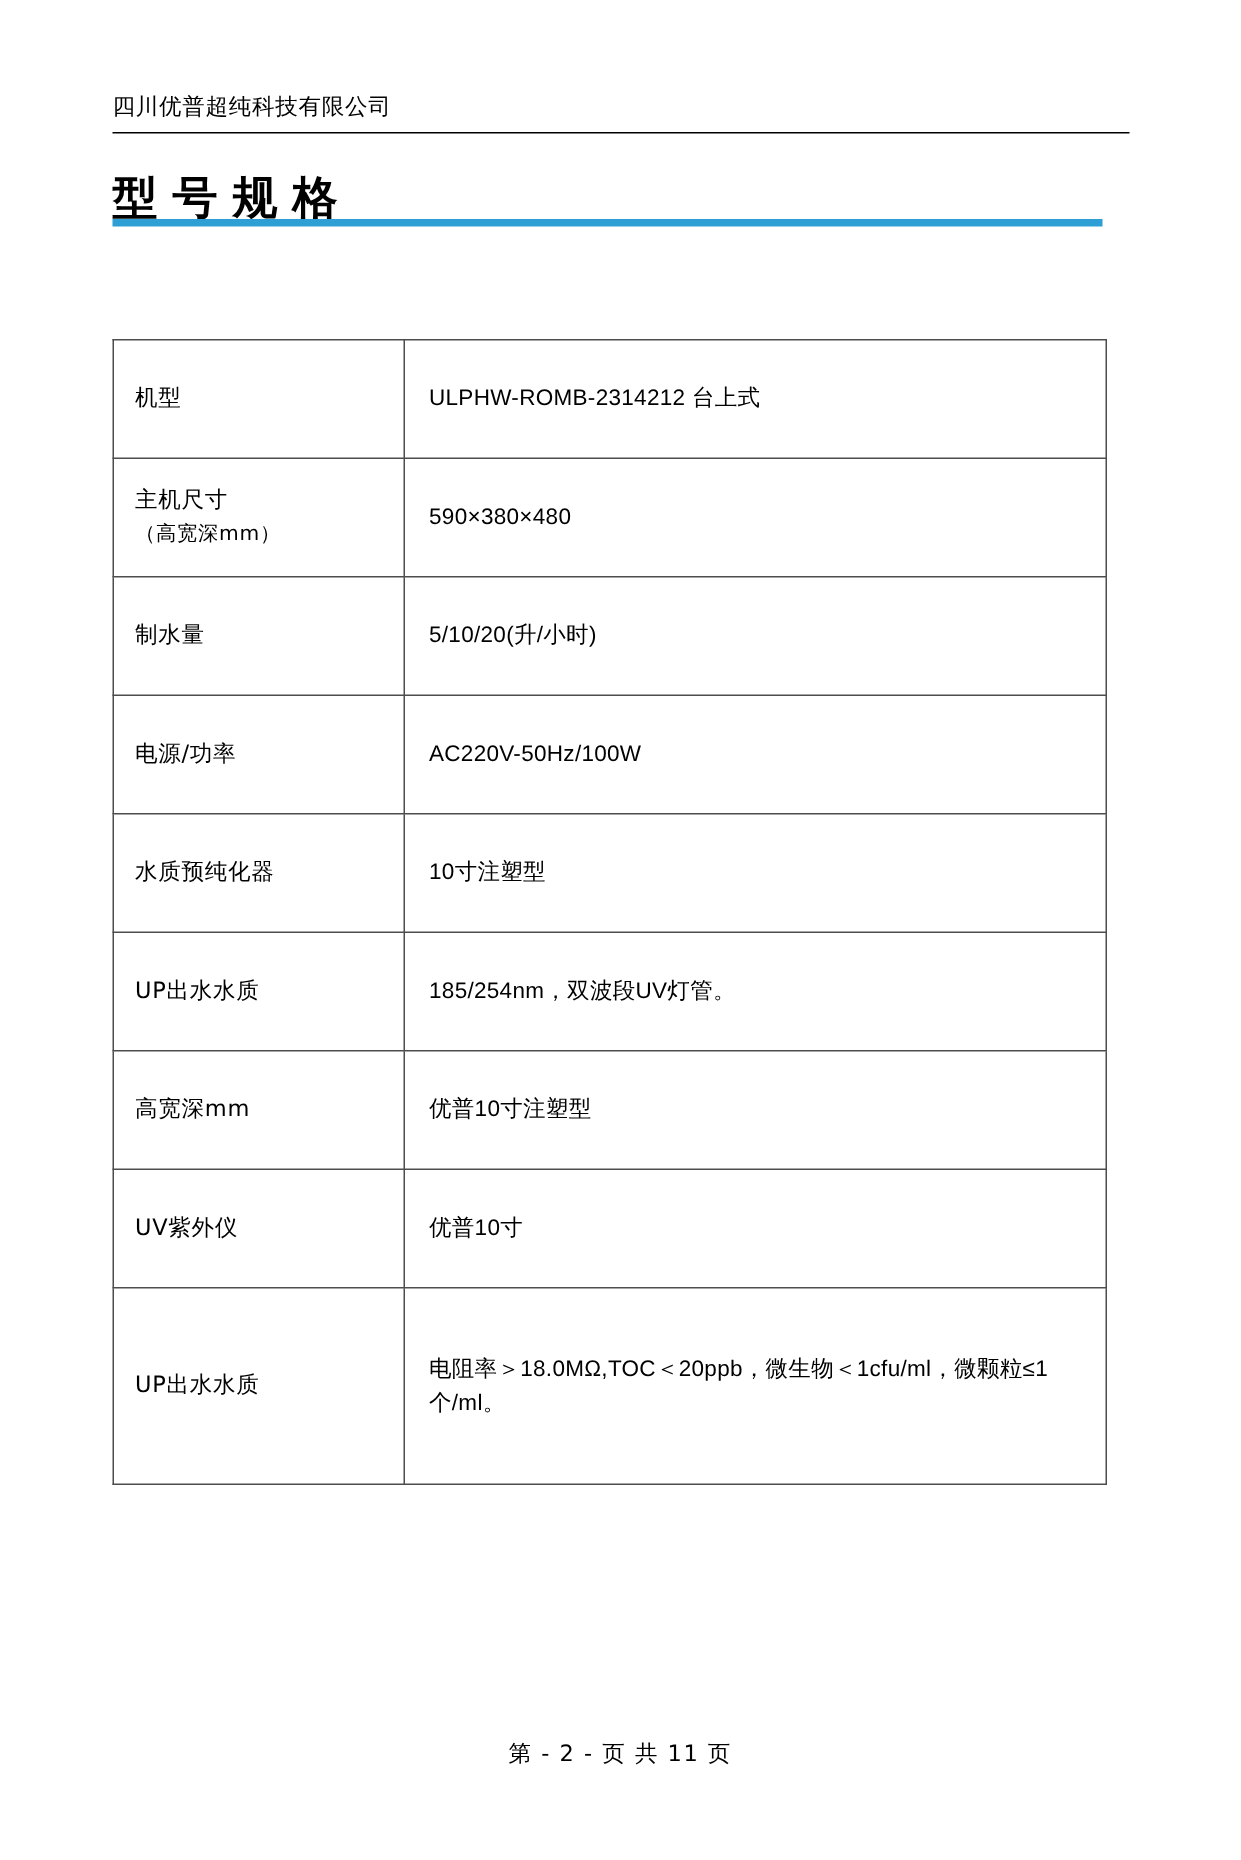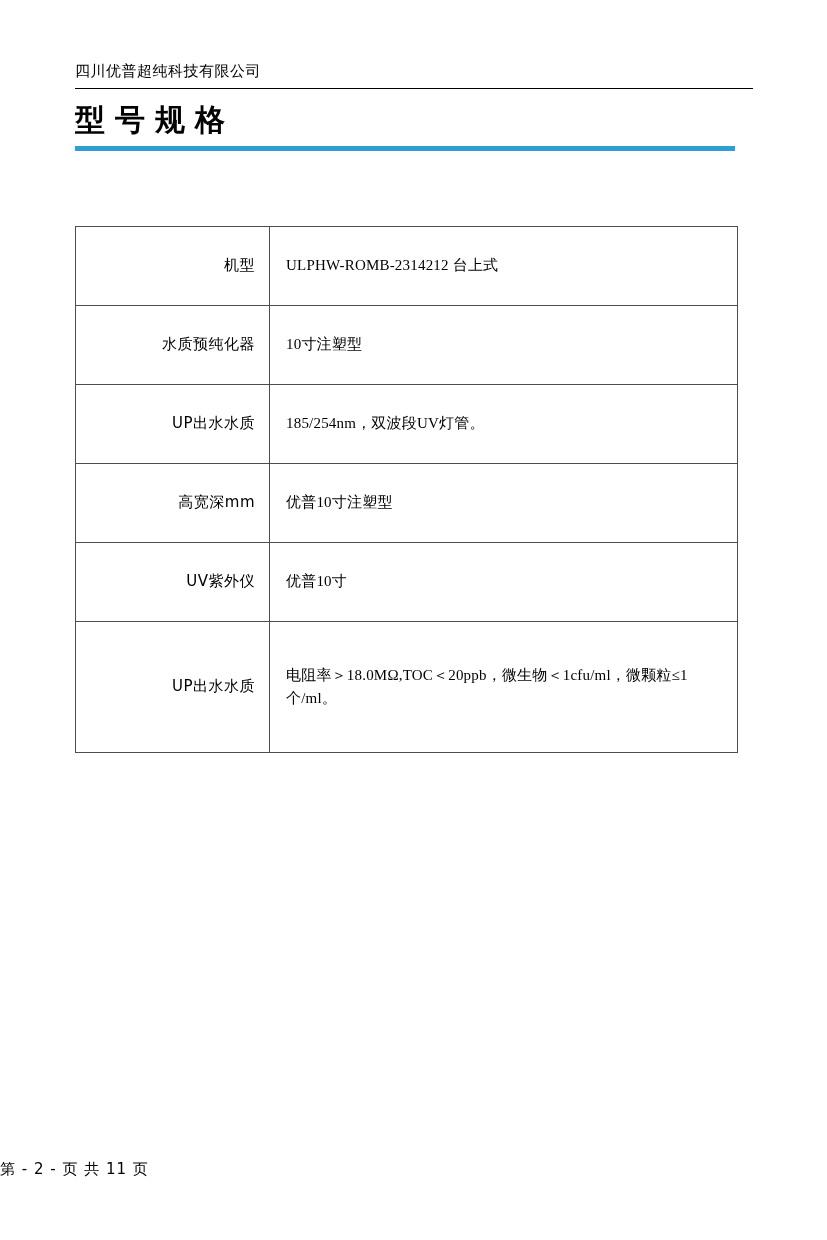--- a/index.html
+++ b/index.html
@@ -37,21 +37,21 @@
     position: absolute;
     left: 75px;
     top: 88px;
     width: 678px;
     height: 1px;
     background: #000000;
   }
   .page-title {
     position: absolute;
     left: 75px;
-    top: 100px;
+    top: 112px;
     font-family: Liberation Sans, sans-serif;
     font-size: 30px;
     font-weight: 700;
     letter-spacing: 10px;
     color: #000;
     white-space: nowrap;
   }
   .title-rule {
     position: absolute;
     left: 75px;
@@ -70,47 +70,48 @@
     border-collapse: collapse;
     table-layout: fixed;
   }
   .spec-table td {
     border: 1px solid #4d4d4d;
     padding: 0 14px;
     vertical-align: middle;
   }
   .spec-table td.label {
     width: 165px;
-    text-align: right;
+    text-align: left;
     font-family: "DejaVu Sans", sans-serif;
     font-size: 15px;
     line-height: 1.45;
     letter-spacing: 0.5px;
   }
   .spec-table td.value {
-    font-family: Liberation Serif, serif;
+    font-family: Liberation Sans, sans-serif;
     font-size: 15px;
     line-height: 1.55;
     letter-spacing: 0.2px;
     padding-left: 16px;
   }
   .spec-table tr.r-normal td { height: 78px; }
   .spec-table tr.r-tall td { height: 130px; }
   .label .sub {
     display: block;
     font-size: 13.5px;
     margin-top: 2px;
   }
 
   
   .footer {
     position: absolute;
     left: 0;
     top: 1160px;
     width: 827px;
+    text-align: center;
     font-family: "DejaVu Sans", sans-serif;
     font-size: 15px;
     letter-spacing: 1px;
   }
 </style>
 </head>
 <body>
 
 <div class="page">
 
@@ -120,20 +121,32 @@
 
   <div class="page-title">型号规格</div>
 
   <div class="title-rule"></div>
 
   <table class="spec-table">
     <tbody>
         <tr class="r-normal">
           <td class="label"><span>机型</span></td>
           <td class="value">ULPHW-ROMB-2314212 台上式</td>
+        </tr>
+        <tr class="r-normal">
+          <td class="label"><span>主机尺寸</span><span class="sub">（高宽深mm）</span></td>
+          <td class="value">590×380×480</td>
+        </tr>
+        <tr class="r-normal">
+          <td class="label"><span>制水量</span></td>
+          <td class="value">5/10/20(升/小时)</td>
+        </tr>
+        <tr class="r-normal">
+          <td class="label"><span>电源/功率</span></td>
+          <td class="value">AC220V-50Hz/100W</td>
         </tr>
         <tr class="r-normal">
           <td class="label"><span>水质预纯化器</span></td>
           <td class="value">10寸注塑型</td>
         </tr>
         <tr class="r-normal">
           <td class="label"><span>UP出水水质</span></td>
           <td class="value">185/254nm，双波段UV灯管。</td>
         </tr>
         <tr class="r-normal">

